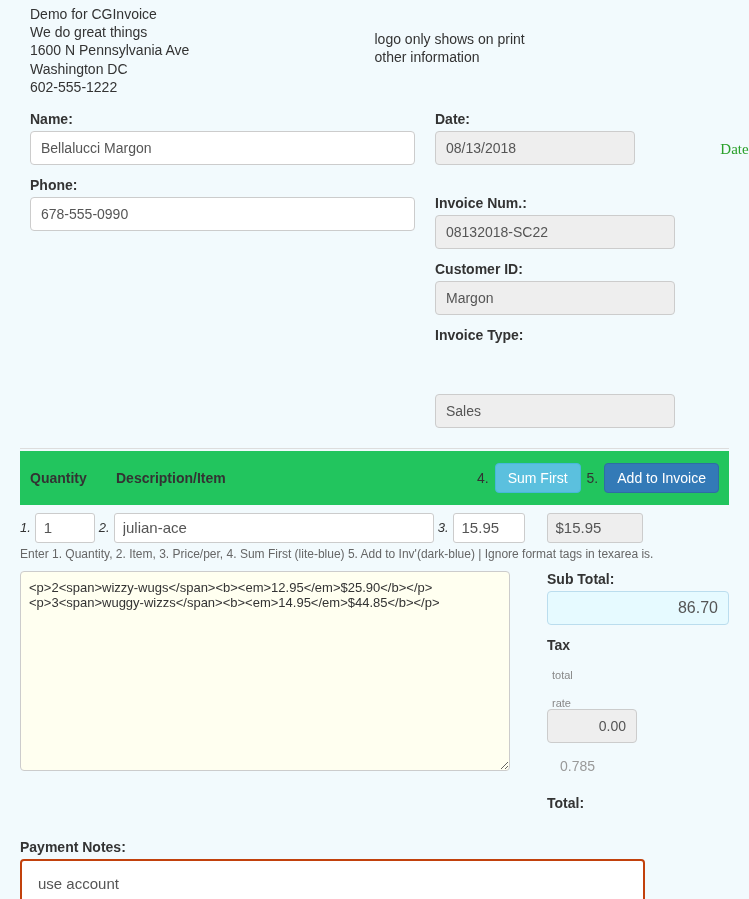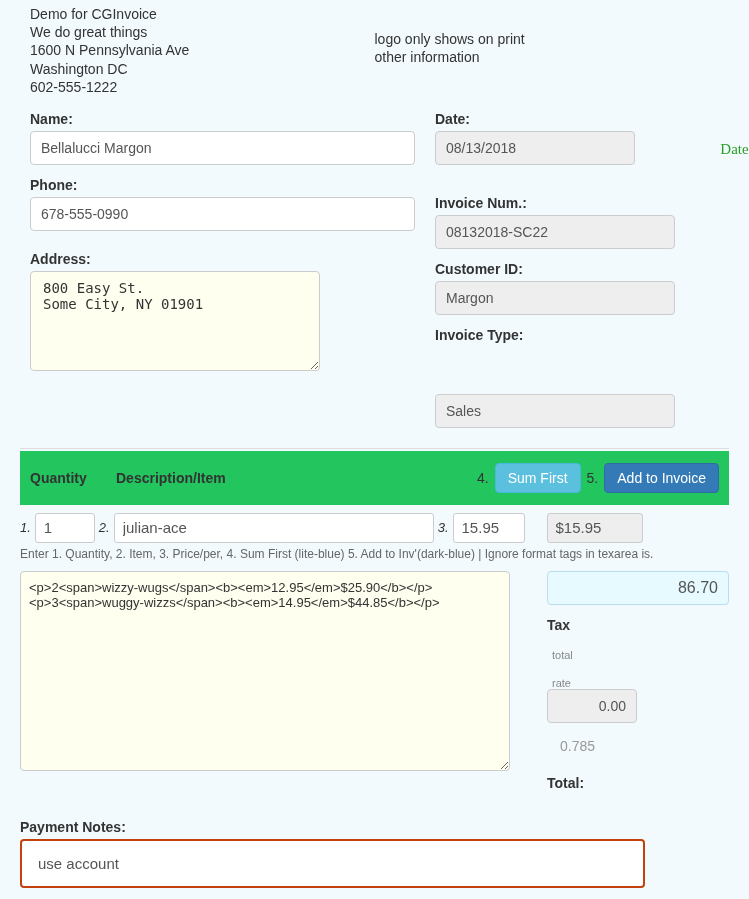--- a/index.html
+++ b/index.html
@@ -150,25 +150,20 @@
   <div class="main-row">
     <div class="left-col">
       <div class="form-group">
         <label class="lbl">Name:</label>
         <input class="form-input" style="width: 385px;" value="Bellalucci Margon">
       </div>
       <div class="form-group">
         <label class="lbl">Phone:</label>
         <input class="form-input" style="width: 385px;" value="678-555-0990">
       </div>
-      <div class="form-group" style="margin-top:20px;">
-        <label class="lbl">Address:</label>
-        <textarea class="form-input addr" style="">800 Easy St.
-Some City, NY 01901</textarea>
-      </div>
     </div>
     <div class="right-col">
       <div class="form-group" style="position:relative;">
         <label class="lbl">Date:</label>
         <input class="form-input readonlyish" style="width: 200px;" value="08/13/2018">
         <span class="datepicker-badge">DatePicker</span>
       </div>
       <div class="form-group" style="margin-top:30px;">
         <label class="lbl">Invoice Num.:</label>
         <input class="form-input readonlyish" style="width: 240px;" value="08132018-SC22">
@@ -209,20 +204,21 @@
   </div>
   <div class="hint">Enter 1. Quantity, 2. Item, 3. Price/per, 4. Sum First (lite-blue) 5. Add to Inv'(dark-blue) | Ignore format tags in texarea is.</div>
 
   <div class="body-row">
     <div class="body-left">
       <textarea class="bigarea" style="">&lt;p&gt;2&lt;span&gt;wizzy-wugs&lt;/span&gt;&lt;b&gt;&lt;em&gt;12.95&lt;/em&gt;$25.90&lt;/b&gt;&lt;/p&gt;
 &lt;p&gt;3&lt;span&gt;wuggy-wizzs&lt;/span&gt;&lt;b&gt;&lt;em&gt;14.95&lt;/em&gt;$44.85&lt;/b&gt;&lt;/p&gt;</textarea>
     </div>
     <div class="body-right totals">
       <div class="form-group">
+        <label class="lbl">Sub Total:</label>
         <input class="form-input subtotal-in" style="text-align: right; font-size: 16px;" value="86.70">
       </div>
       <div class="form-group">
         <div class="tax-labels">
           <span>Tax</span>
           <span class="sm">total</span>
           <span class="sm">rate</span>
         </div>
         <div class="tax-row">
           <input class="form-input" value="0.00" style="">

